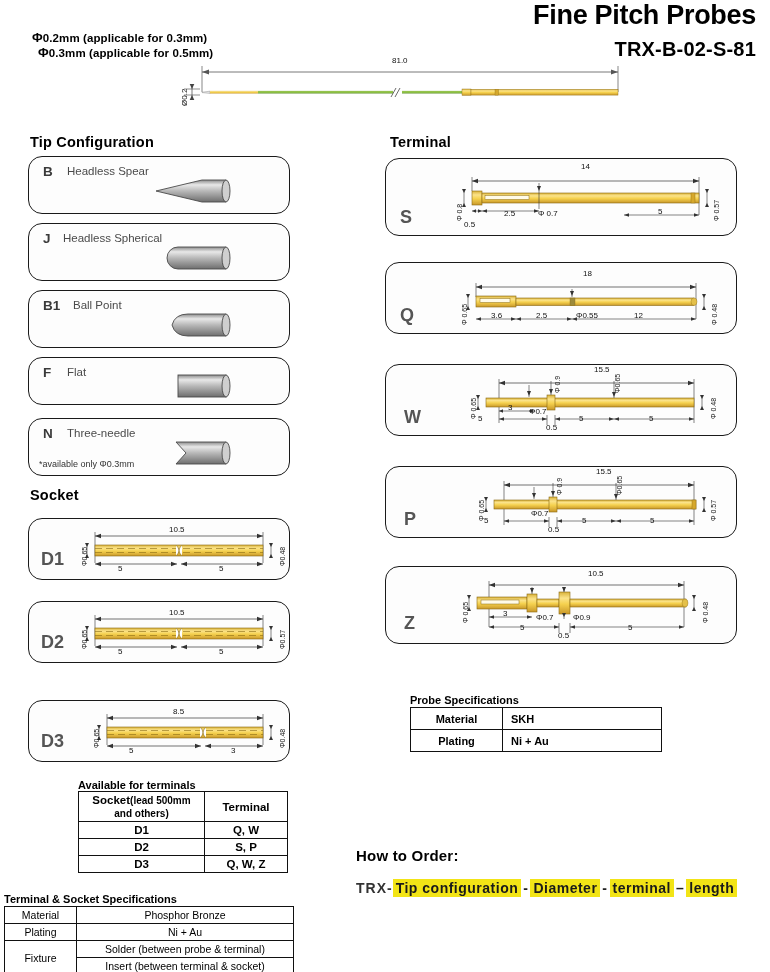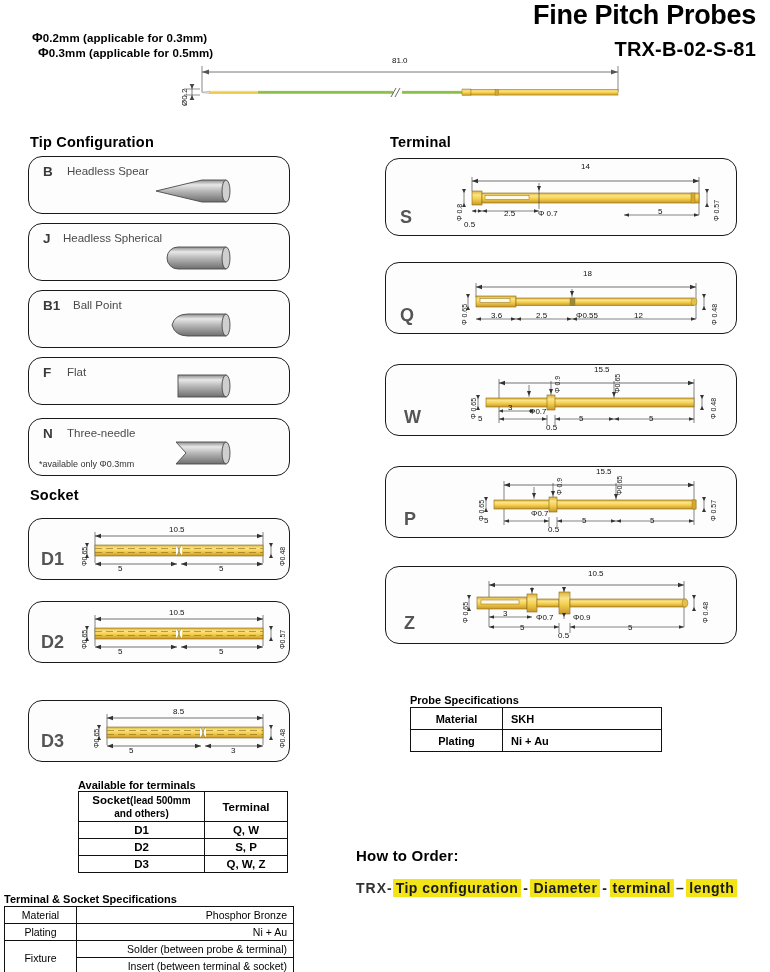--- a/index.html
+++ b/index.html
@@ -71,21 +71,21 @@
 
   #tbl-avail { left:78px; top:791px; width:210px; }
   #tbl-avail th { text-align:center; font-weight:bold; font-size:11.5px; }
   #tbl-avail td { text-align:center; font-weight:bold; font-size:11.5px; height:15px;}
   #cap-avail { left:78px; top:779px; font-size:11px; font-weight:bold;}
   .tiny { font-size:10px; font-weight:bold; }
 
   #tbl-ts { left:4px; top:906px; width:290px; }
   #tbl-ts td { font-size:10.5px; height:16px; }
   #tbl-ts td.k { text-align:center; width:72px; }
-  #tbl-ts td.v { text-align:right; }
+  #tbl-ts td.v { text-align:center; }
   #cap-ts { left:4px; top:893px; font-size:11px; font-weight:bold;}
 
   
   #order-line { left:356px; top:880px; font-size:14px; letter-spacing:0.5px; }
   #order-line .pre { font-weight:bold; color:#333; letter-spacing:1px; }
   #order-line .hl {
     background:#F2E416; font-weight:bold; color:#1a1a1a; padding:1px 3px;
   }
   #order-line .sep { font-weight:bold; color:#222; padding:0 2px;}
 

